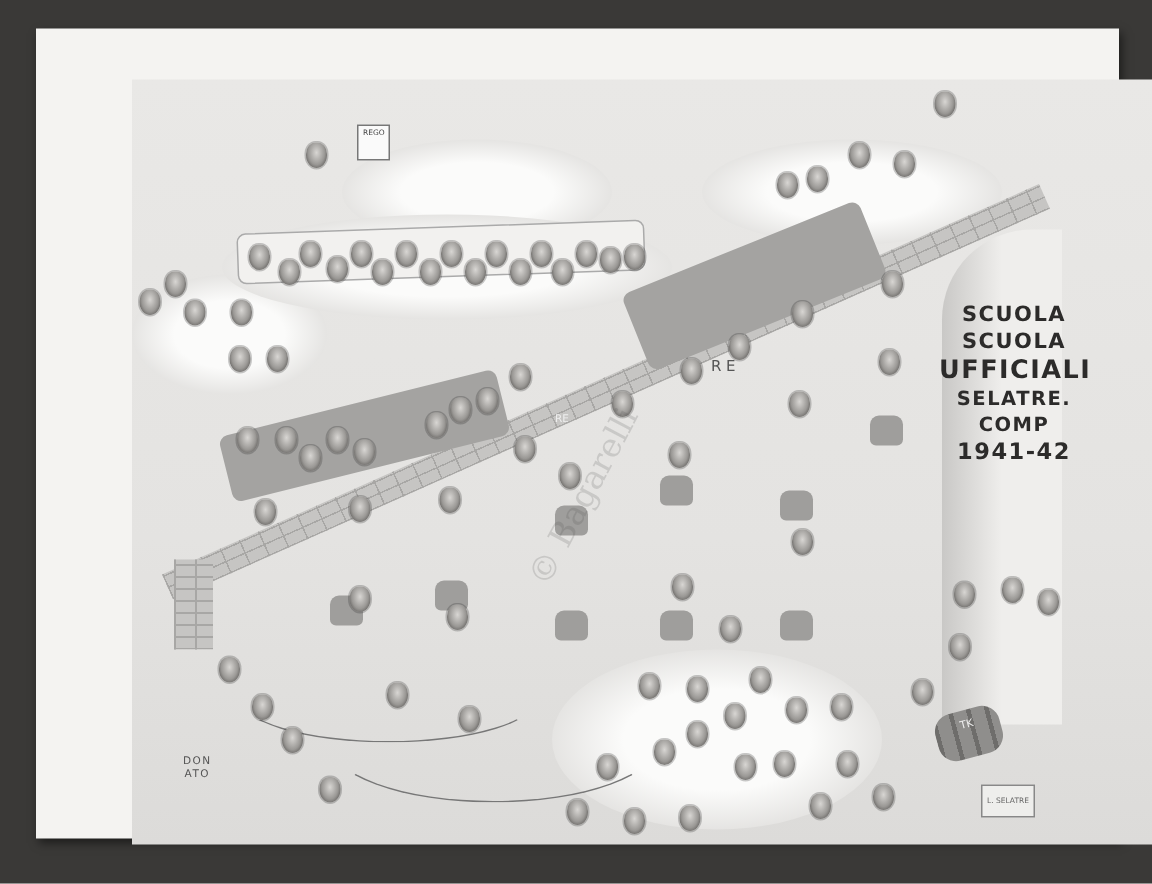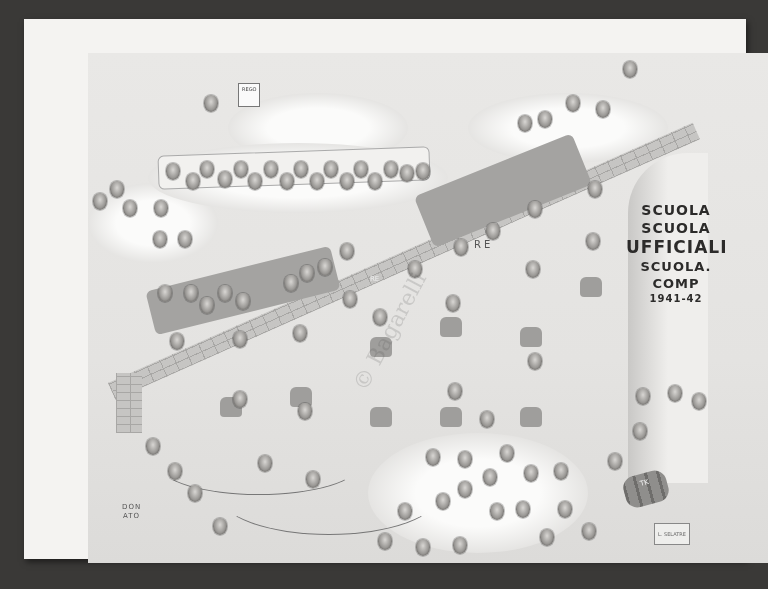--- a/index.html
+++ b/index.html
@@ -37,23 +37,23 @@
     <div class="bridge" style="left:540px;top:100px;width:80px;height:330px;border-radius:60px 0 0 0;background:linear-gradient(90deg,#c9c8c6,#efeeec 50%);"></div>
 
     <div class="train" style="left:70px;top:98px;width:270px;height:32px;background:#f2f1ef;border:1px solid #aaa;transform:rotate(-2deg);"></div>
     <div class="train" style="left:330px;top:110px;width:170px;height:55px;transform:rotate(-22deg);"></div>
     <div class="train" style="left:60px;top:215px;width:190px;height:45px;transform:rotate(-14deg);"></div>
 
     <div style="position:absolute;left:538px;top:150px;width:100px;">
       <div class="title-text" style="position:static;font-size:14px;margin-bottom:4px;">SCUOLA</div>
       <div class="title-text" style="position:static;font-size:14px;margin-bottom:4px;">SCUOLA</div>
       <div class="title-text" style="position:static;font-size:17px;margin-bottom:4px;">UFFICIALI</div>
-      <div class="title-text" style="position:static;font-size:13px;margin-bottom:4px;">SCUOLA.</div>
+      <div class="title-text" style="position:static;font-size:13px;margin-bottom:4px;">SELATRE.</div>
       <div class="title-text" style="position:static;font-size:13px;margin-bottom:4px;">COMP</div>
-      <div class="title-text" style="position:static;font-size:10px;">1941-42</div>
+      <div class="title-text" style="position:static;font-size:15px;">1941-42</div>
     </div>
 
     <div class="sig">
       <div>DON</div>
       <div>ATO</div>
     </div>
 
     <div class="barrel" style="left:536px;top:420px;width:44px;height:32px;transform:rotate(-15deg);"></div>
     <div class="box" style="left:566px;top:470px;width:34px;height:20px;font-size:5px;color:#666;text-align:center;line-height:20px;"><span>L. SELATRE</span></div>
 

